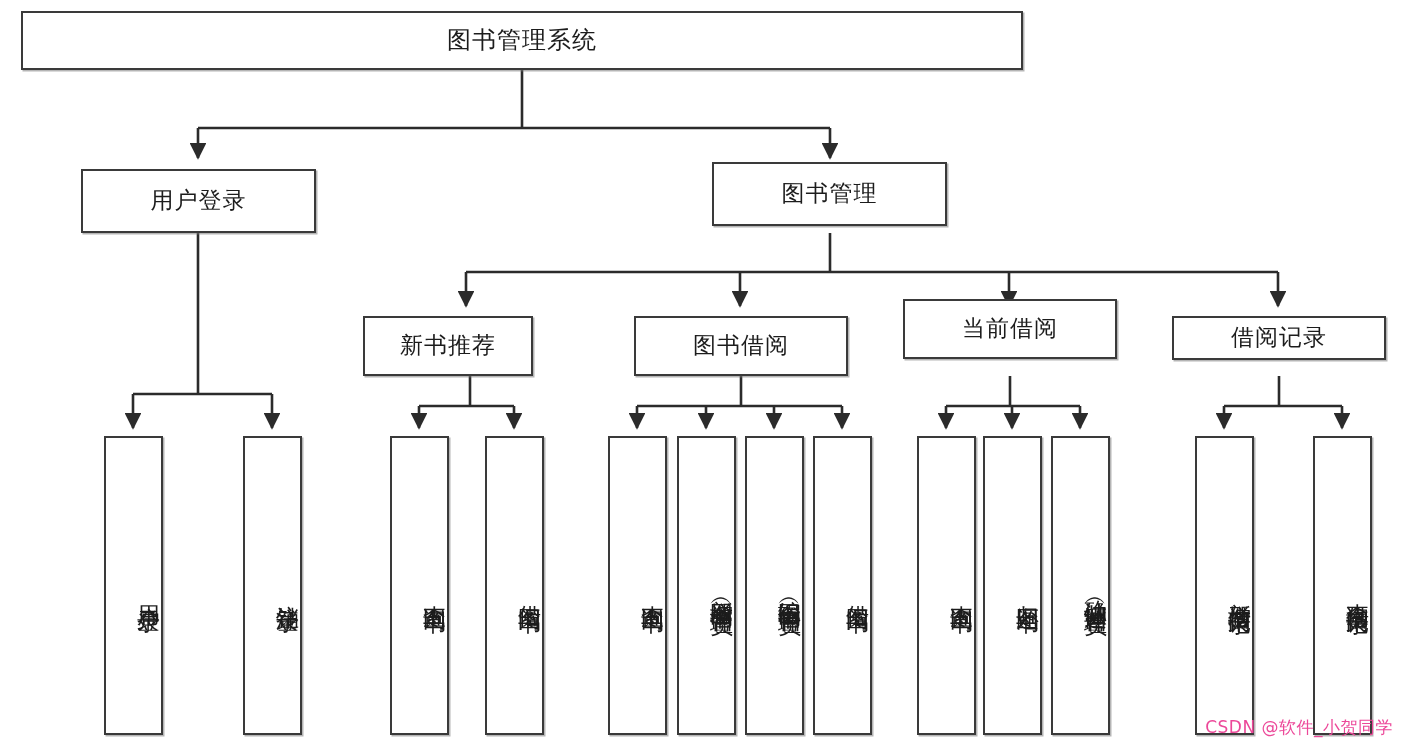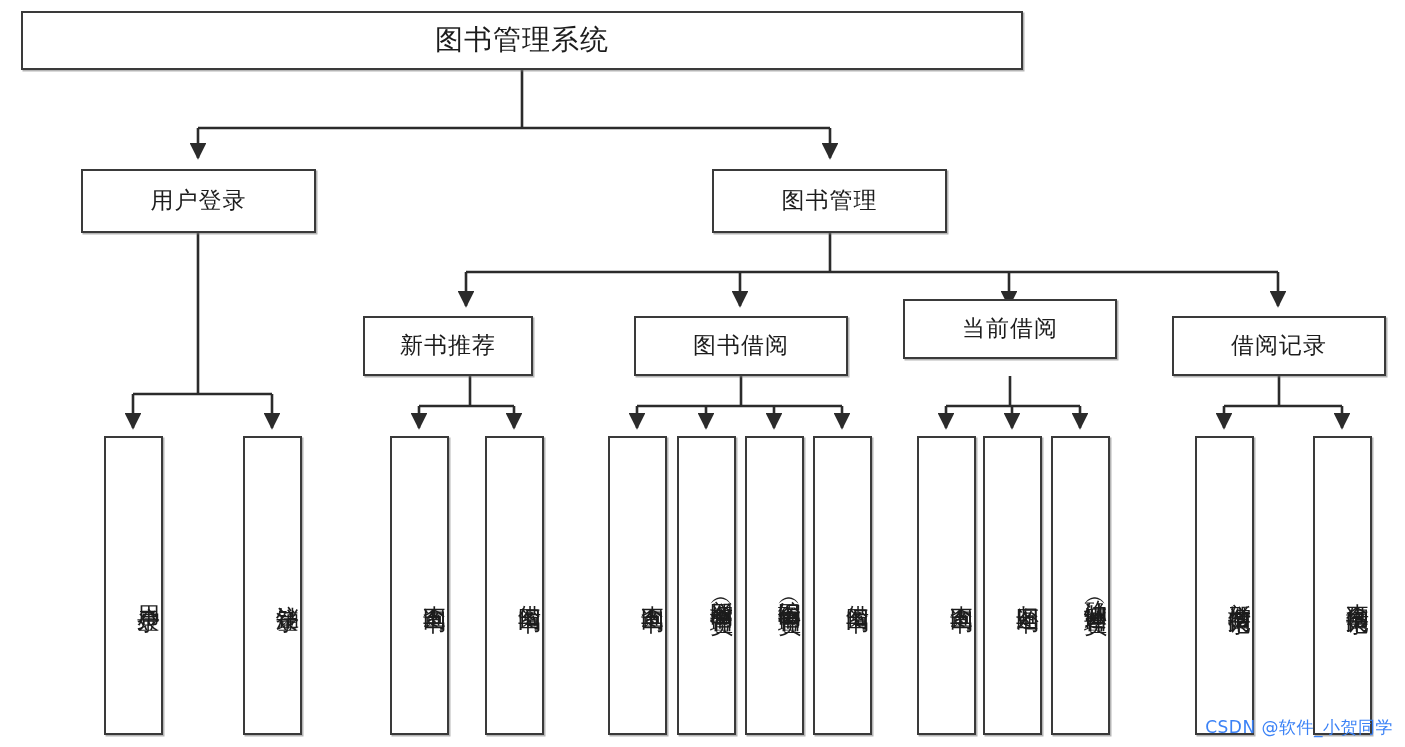--- a/index.html
+++ b/index.html
@@ -23,38 +23,38 @@
     display:flex;
     align-items:center;
     justify-content:center;
     color:#1c1c1c;
   }
   .node.horiz{
     font-size:23px;
     letter-spacing:1px;
     line-height:1.1;
   }
-  .node.root{font-size:28px;}
+  .node.root{font-size:24px;}
   .node.vert{
     writing-mode:vertical-rl;
     text-orientation:upright;
     font-size:23px;
     line-height:1.12;
     letter-spacing:2px;
     align-items:flex-start;
     justify-content:center;
     padding-top:10px;
     white-space:pre-wrap;
   }
   .watermark{
     position:absolute;
     right:12px;
     bottom:8px;
     font-size:17px;
-    color:#3b82f6;
+    color:#ec4899;
     letter-spacing:.5px;
     white-space:nowrap;
     font-family:"DejaVu Sans","Liberation Sans",sans-serif;
   }
 </style>
 </head>
 <body>
 
 <div id="diagram-root">
 
@@ -105,29 +105,29 @@
       <path d="M 1224,406 L 1342,406"></path>
       <path d="M 1224,406 L 1224,428" marker-end="url(#arrow)"></path>
       <path d="M 1342,406 L 1342,428" marker-end="url(#arrow)"></path>
     </g>
   </svg>
 
   <div class="node horiz root" style="left:21px;top:11px;width:1002px;height:59px;">图书管理系统</div>
 
   <div class="node horiz" style="left:81px;top:169px;width:235px;height:64px;">用户登录</div>
 
-  <div class="node horiz" style="left:712px;top:169px;width:235px;height:64px;">图书管理</div>
+  <div class="node horiz" style="left:712px;top:162px;width:235px;height:64px;">图书管理</div>
 
   <div class="node horiz" style="left:363px;top:316px;width:170px;height:60px;">新书推荐</div>
 
   <div class="node horiz" style="left:634px;top:316px;width:214px;height:60px;">图书借阅</div>
 
   <div class="node horiz" style="left:903px;top:299px;width:214px;height:60px;">当前借阅</div>
 
-  <div class="node horiz" style="left:1172px;top:316px;width:214px;height:60px;">借阅记录</div>
+  <div class="node horiz" style="left:1172px;top:316px;width:214px;height:44px;">借阅记录</div>
 
   <div class="node vert" style="left:104px;top:436px;width:59px;height:299px;">用户登录</div>
 
   <div class="node vert" style="left:243px;top:436px;width:59px;height:299px;">注销登录</div>
 
   <div class="node vert" style="left:390px;top:436px;width:59px;height:299px;">查询图书</div>
 
   <div class="node vert" style="left:485px;top:436px;width:59px;height:299px;">借阅图书</div>
 
   <div class="node vert" style="left:608px;top:436px;width:59px;height:299px;">查询图书</div>

